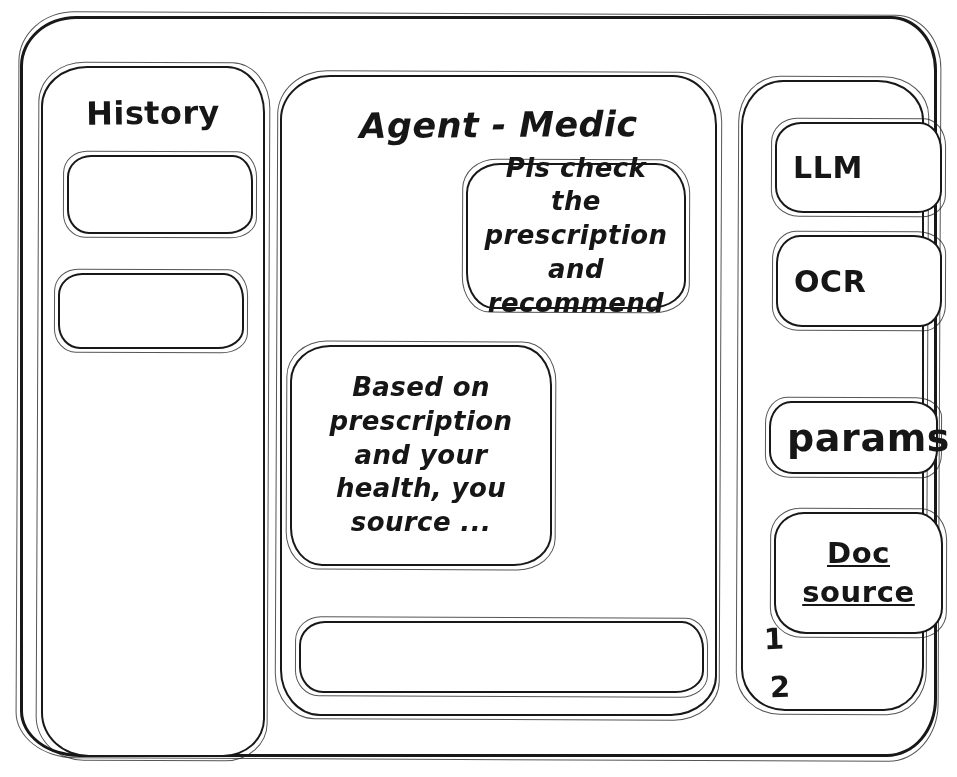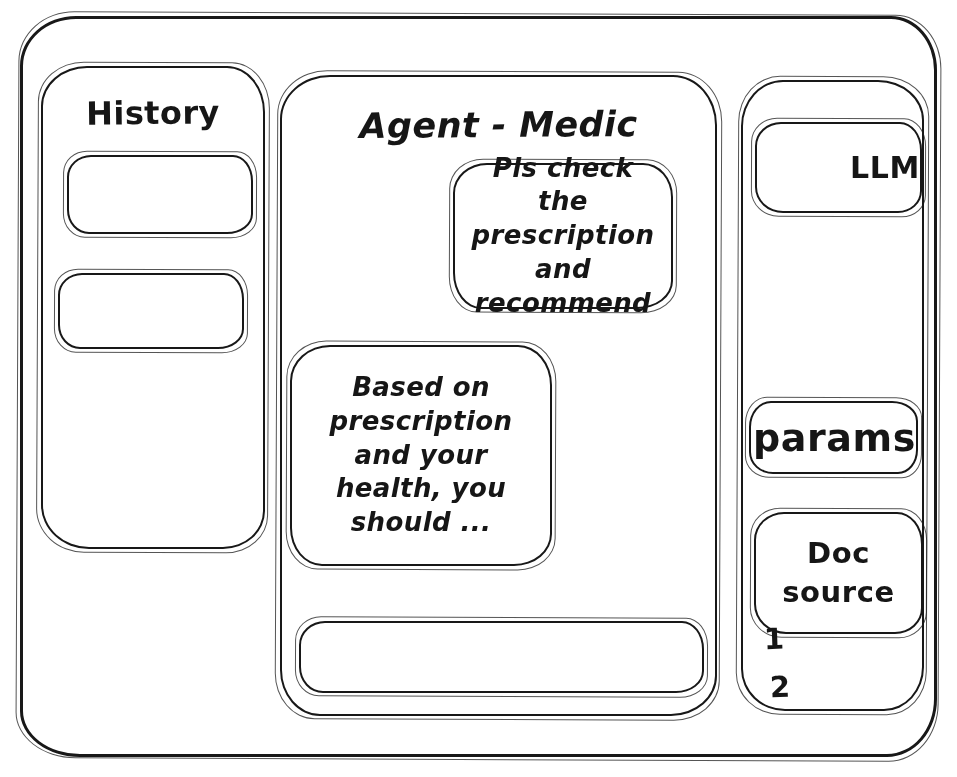--- a/index.html
+++ b/index.html
@@ -33,21 +33,21 @@
     border: 1.6px solid #1c1c1c;
     border-radius: inherit;
     opacity: 0.75;
     transform: rotate(0.25deg);
     pointer-events: none;
   }
   .frame  { left: 20px;  top: 16px;  width: 917px; height: 741px; border-width: 3px;
             border-radius: 56px 46px 50px 60px / 50px 54px 58px 46px; }
 
   
-  .history { left: 18px; top: 47px; width: 224px; height: 483px;
+  .history { left: 18px; top: 47px; width: 224px; height: 691px;
              border-radius: 46px 38px 42px 48px / 40px 46px 38px 44px; }
   .history-title {
     position: absolute; left: 0; top: 26px; width: 100%;
     text-align: center; font-size: 32px; margin: 0;
     transform: rotate(-0.6deg);
   }
   .hist-item { border-radius: 24px 20px 26px 22px / 22px 26px 20px 24px; }
   .hist-item.i1 { left: 24px; top: 87px;  width: 186px; height: 79px; }
   .hist-item.i2 { left: 15px; top: 205px; width: 186px; height: 76px; }
 
@@ -56,49 +56,49 @@
           border-radius: 50px 44px 46px 40px / 44px 50px 40px 46px; font-style: italic; }
   .chat-title {
     position: absolute; left: 0; top: 28px; width: 100%;
     text-align: center; font-size: 35px; margin: 0;
     transform: rotate(-0.4deg);
   }
   .bubble {
     display: flex; align-items: center; justify-content: center;
     text-align: center; font-size: 26px; line-height: 1.3;
   }
-  .bubble.user { left: 171px; top: 86px;  width: 220px; height: 146px; padding: 8px 12px;
+  .bubble.user { left: 184px; top: 86px;  width: 220px; height: 146px; padding: 8px 12px;
                  border-radius: 34px 30px 36px 28px / 30px 34px 28px 36px; }
   .bubble.assistant { left: 8px; top: 268px; width: 262px; height: 221px; padding: 8px 26px;
                  border-radius: 40px 34px 38px 32px / 36px 40px 32px 38px; }
   .chat-input-wrap { left: 17px; top: 544px; width: 405px; height: 72px;
                  border-radius: 26px 22px 28px 24px / 24px 28px 22px 26px; }
   .chat-input-wrap input {
     position: absolute; inset: 0; width: 100%; height: 100%;
     border: none; outline: none; background: transparent;
     font: inherit; color: inherit; padding: 0 20px; box-sizing: border-box;
   }
 
   
   .tools { left: 718px; top: 61px; width: 183px; height: 631px;
            border-radius: 42px 46px 40px 44px / 46px 40px 44px 42px; }
   .tool {
-    display: flex; align-items: center; justify-content: flex-end;
+    display: flex; align-items: center; justify-content: flex-start;
     font: inherit; color: inherit; cursor: pointer;
-    font-size: 30px; padding: 0; letter-spacing: 0.6px;
+    font-size: 30px; padding: 16px; letter-spacing: 0.6px; margin-left: 20px;
   }
   .tool.llm    { left: 12px; top: 40px;  width: 167px; height: 91px;
                  border-radius: 26px 22px 24px 28px / 24px 28px 22px 26px; }
   .tool.ocr    { left: 13px; top: 153px; width: 166px; height: 92px;
                  border-radius: 24px 28px 22px 26px / 28px 22px 26px 24px; }
   .tool.params { left: 6px;  top: 319px; width: 169px; height: 73px; font-size: 38px;
                  border-radius: 22px 26px 20px 24px / 26px 20px 24px 22px; }
   .tool.doc    { left: 11px; top: 430px; width: 169px; height: 122px; font-size: 29px;
                  line-height: 1.35; text-align: center;
-                 border-radius: 30px 26px 28px 32px / 28px 32px 26px 30px; }
+                 border-radius: 30px 26px 28px 32px / 28px 32px 26px 30px; text-decoration: underline; }
   .doc-num {
     position: absolute; font-size: 29px; transform: rotate(-2deg);
   }
   .doc-num.n1 { left: 21px; top: 540px; }
   .doc-num.n2 { left: 27px; top: 588px; }
 </style>
 </head>
 <body>
 
 <div class="stage">
@@ -115,31 +115,34 @@
     </section>
 
     <section class="sk chat">
       <h1 class="chat-title">Agent - Medic</h1>
 
       <div class="sk bubble user">
         <span>Pls check the prescription and recommend</span>
       </div>
 
       <div class="sk bubble assistant">
-        <span>Based on prescription and your health, you should ...</span>
+        <span>Based on prescription and your health, you source ...</span>
       </div>
 
       <div class="sk chat-input-wrap">
         <input type="text" aria-label="chat message input" value="" style="">
       </div>
     </section>
 
     <section class="sk tools">
       <button class="sk tool llm">
         <span>LLM</span>
+      </button>
+      <button class="sk tool ocr">
+        <span>OCR</span>
       </button>
       <button class="sk tool params">
         <span>params</span>
       </button>
       <button class="sk tool doc">
         <span>Doc source</span>
       </button>
       <span class="doc-num n1">1</span>
       <span class="doc-num n2">2</span>
     </section>

